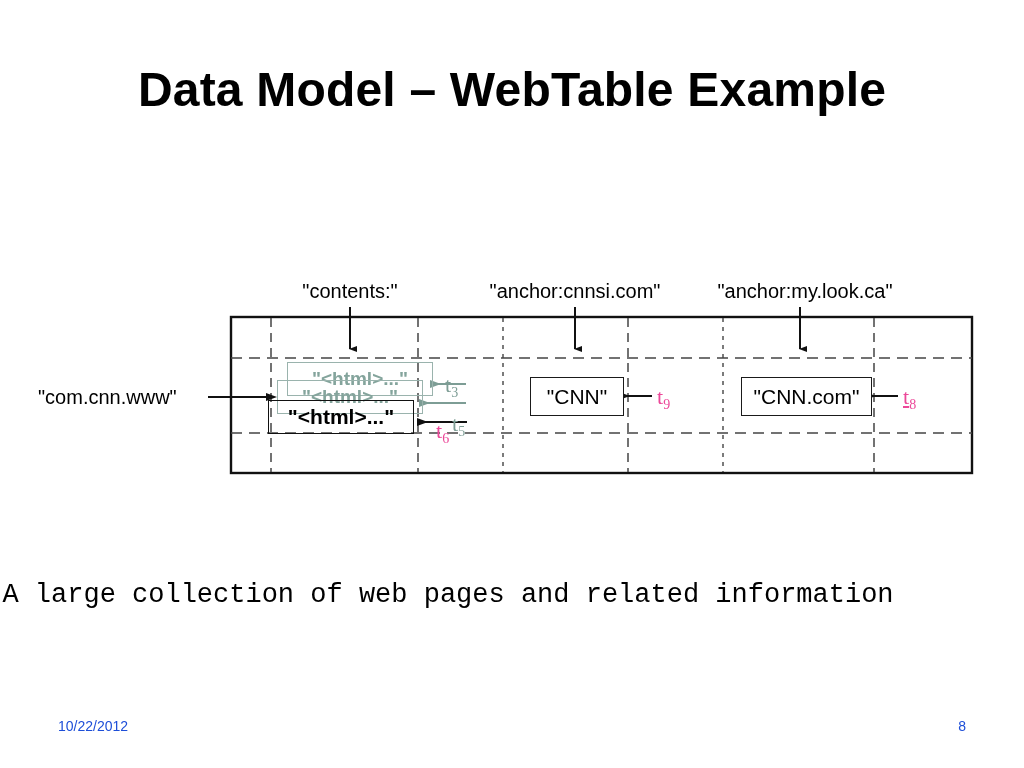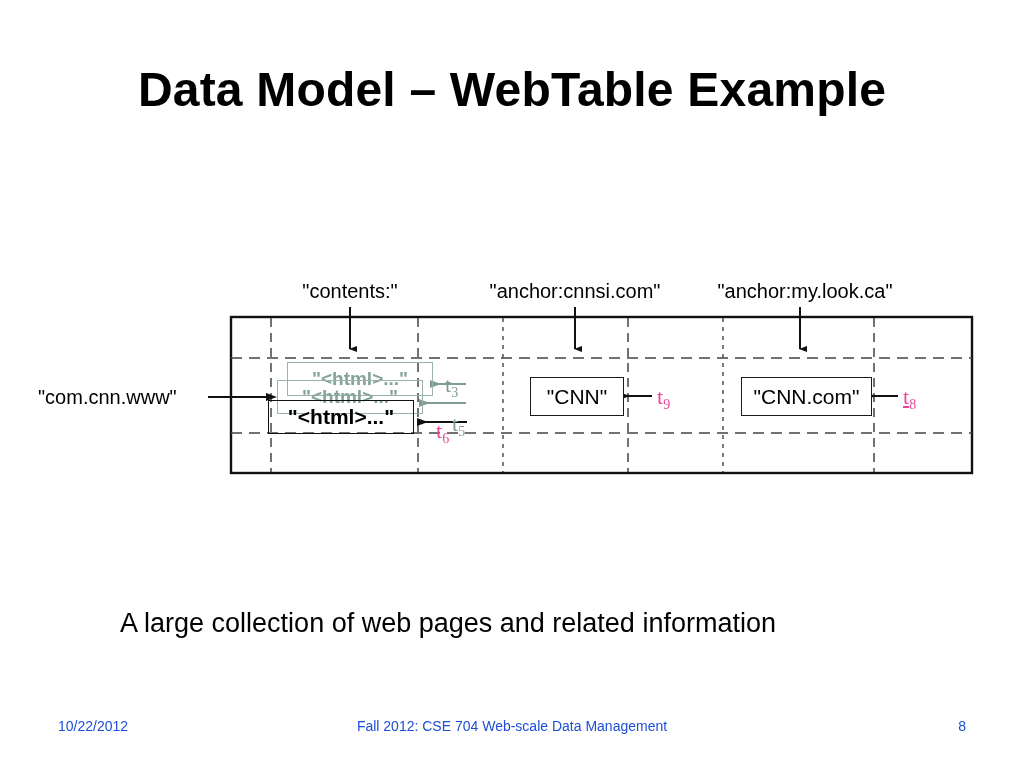--- a/index.html
+++ b/index.html
@@ -35,24 +35,24 @@
     font-size: 48px;
     letter-spacing: 0.2px;
     color: #000000;
     white-space: nowrap;
   }
 
   
   #caption {
     position: absolute;
     left: 0;
-    top: 608px;
+    top: 580px;
     width: 896px;
     text-align: center;
-    font-family: Liberation Sans, sans-serif;
+    font-family: Liberation Mono, monospace;
     font-size: 27px;
     color: #000000;
     white-space: nowrap;
   }
 
   
   #footer {
     position: absolute;
     left: 0;
     top: 718px;
@@ -227,17 +227,16 @@
     <div class="tlabel" style="left:436px; top:410px;margin-top:8px;">t<sub>6</sub></div>
     <div class="tlabel" style="left:657px; top:384px;">t<sub>9</sub></div>
     <div class="tlabel" style="left:903px; top:384px;text-decoration:underline;">t<sub>8</sub></div>
 
   </div>
 
   <div id="caption">A large collection of web pages and related information</div>
 
   <div id="footer">
     <span class="f-date">10/22/2012</span>
-    <span class="f-center">Fall 2012: CSE 704 Web-scale Data Management</span>
     <span class="f-page">8</span>
   </div>
 
 </div>
 
 </body></html>

